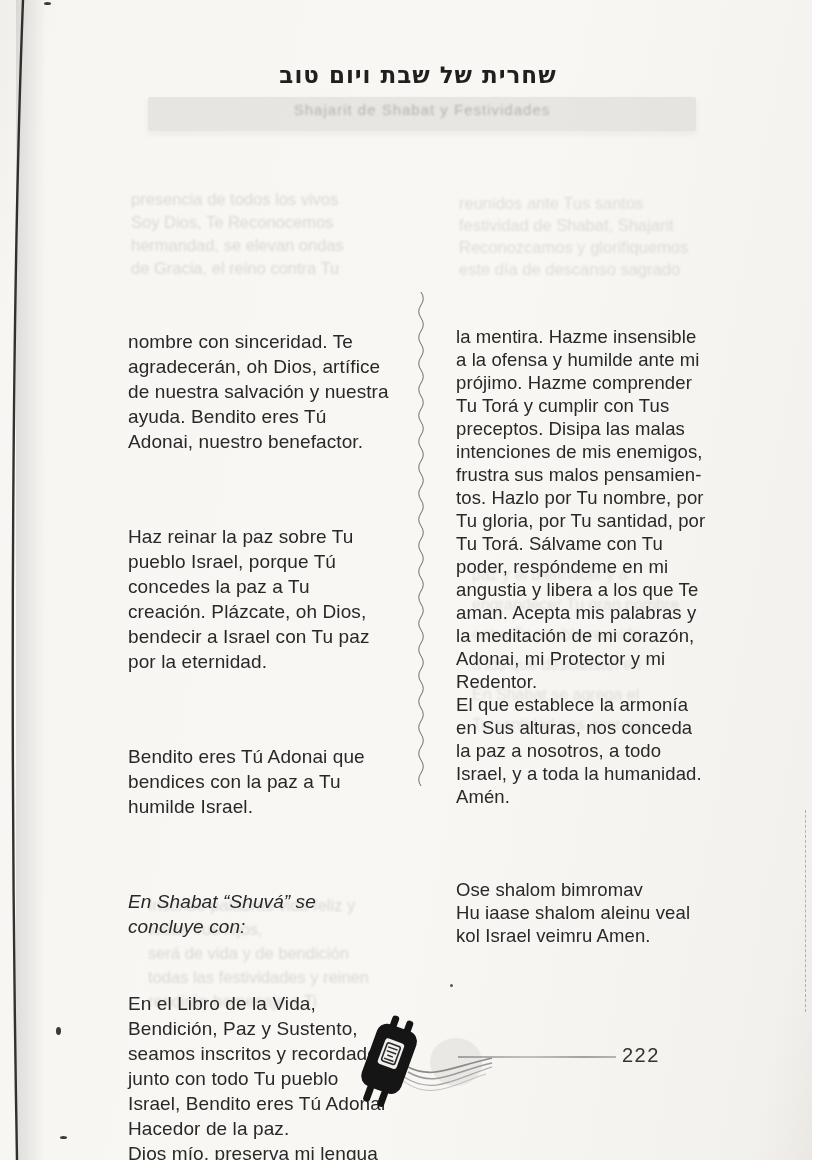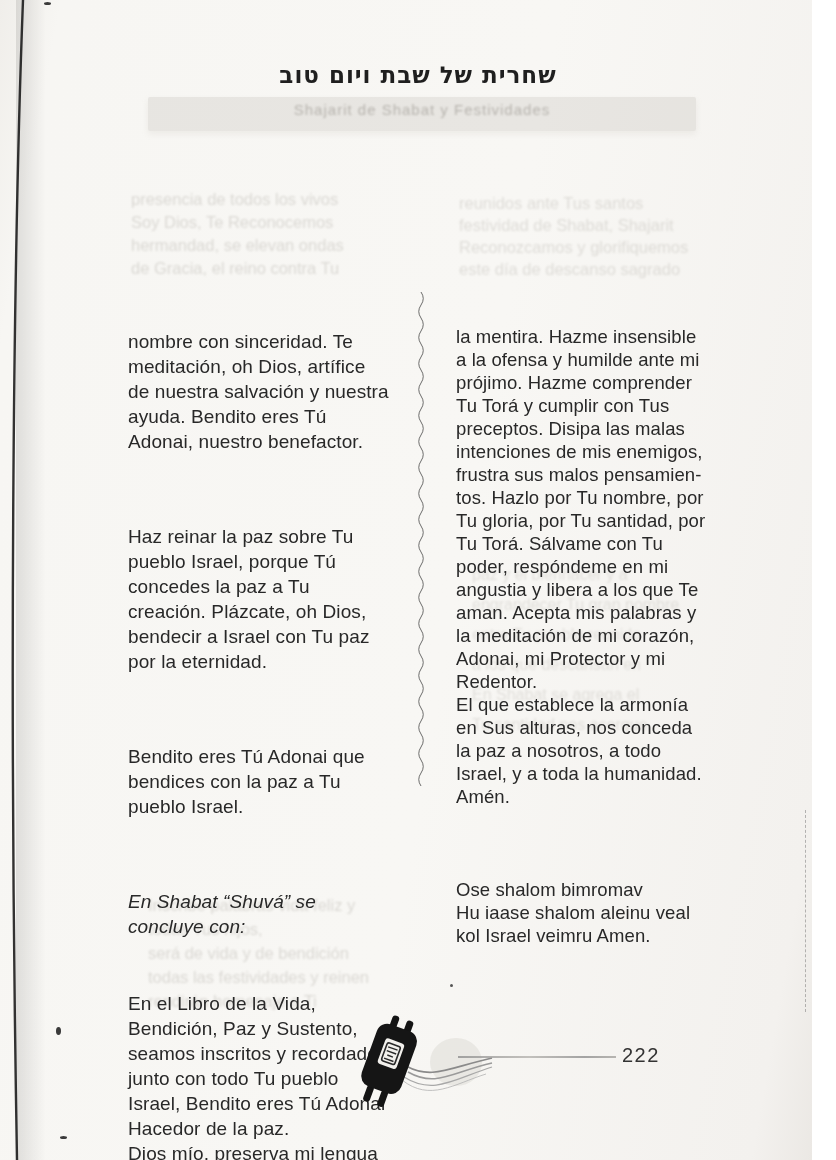--- a/index.html
+++ b/index.html
@@ -99,33 +99,33 @@
 En Shabat se agrega el
 Tu santidad nos acerque</div>
   <div class="ghost" style="left:136px;top:893px;line-height:24px;opacity:.34;margin-left:12px;">Inscribe palabras vida feliz y
 todas Tus hijos,
 será de vida y de bendición
 todas las festividades y reinen
 rendirán homenaje a Ti</div>
 
   <div class="col left-col">
     <p>nombre con sinceridad. Te
-meditación, oh Dios, artífice
+agradecerán, oh Dios, artífice
 de nuestra salvación y nuestra
 ayuda. Bendito eres Tú
 Adonai, nuestro benefactor.</p>
     <p>Haz reinar la paz sobre Tu
 pueblo Israel, porque Tú
 concedes la paz a Tu
 creación. Plázcate, oh Dios,
 bendecir a Israel con Tu paz
 por la eternidad.</p>
     <p>Bendito eres Tú Adonai que
 bendices con la paz a Tu
-pueblo Israel.</p>
+humilde Israel.</p>
     <p class="rubric">En Shabat “Shuvá” se
 concluye con:</p>
     <p>En el Libro de la Vida,
 Bendición, Paz y Sustento,
 seamos inscritos y recordados
 junto con todo Tu pueblo
 Israel, Bendito eres Tú Adonai
 Hacedor de la paz.
 Dios mío, preserva mi lengua
 de la calumnia y mis labios de</p>

